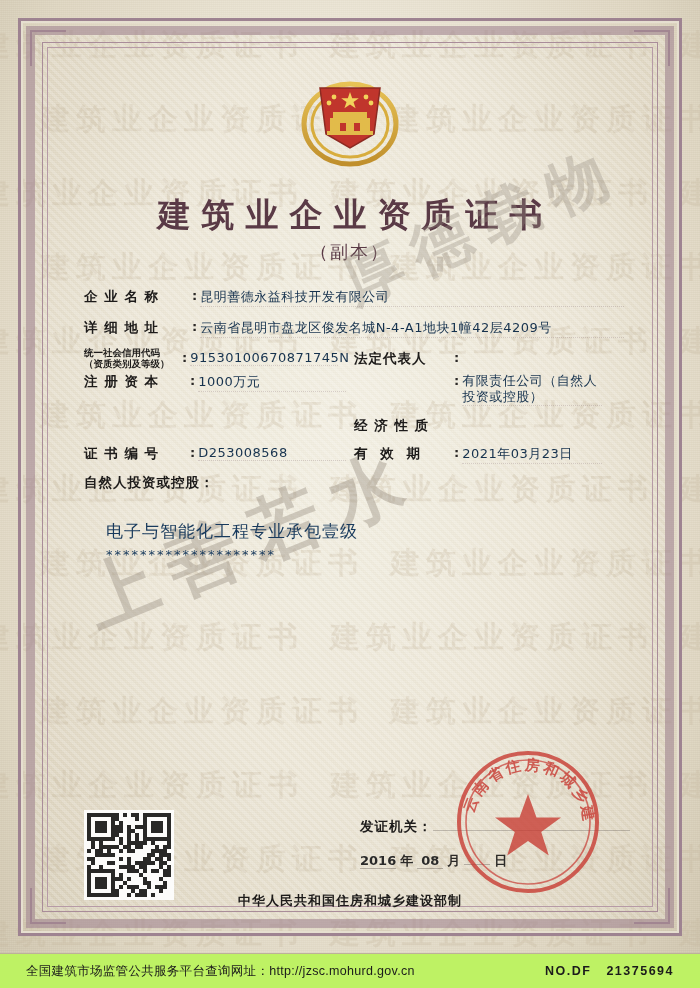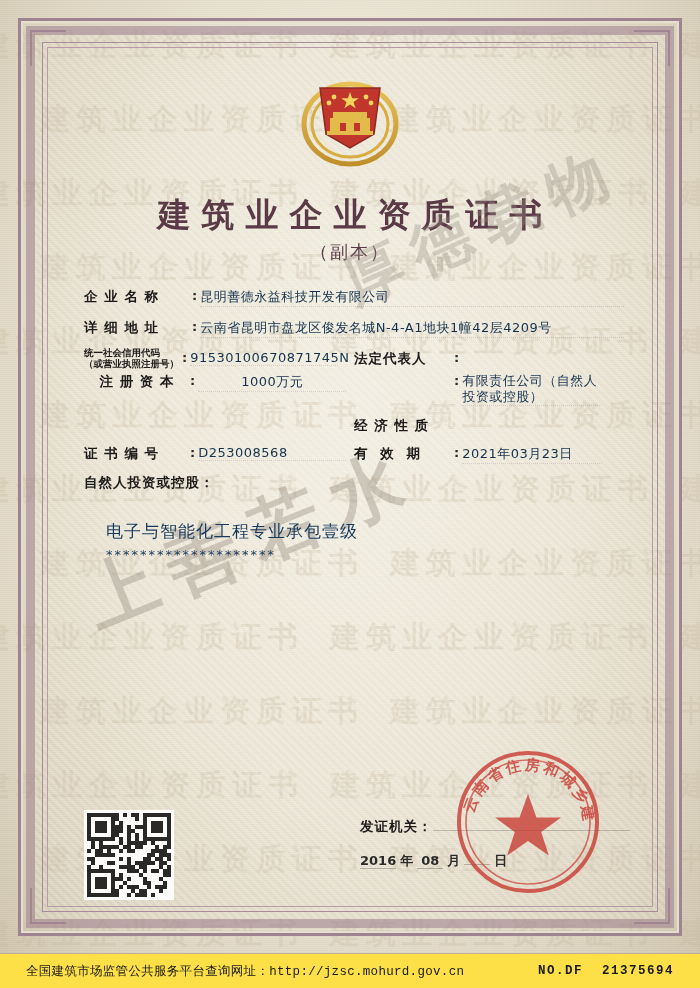--- a/index.html
+++ b/index.html
@@ -299,25 +299,25 @@
 
   
   .bottombar {
     position: absolute;
     left: 0; right: 0; bottom: 0;
     height: 34px;
     display: flex;
     align-items: center;
     justify-content: space-between;
     padding: 0 26px;
-    background: #fde047;
+    background: #bef264;
     border-top: 1px solid #bdb19a;
     font-size: 12.5px;
     color: #1b1b1b;
-    font-family: Liberation Mono, monospace;
+    font-family: Liberation Sans, sans-serif;
     letter-spacing: .3px;
   }
   .bottombar .no { font-weight: 700; letter-spacing: 1.5px; }
 </style>
 </head>
 <body>
 
 <div class="page">
 
   <div class="paper"></div>
@@ -439,33 +439,33 @@
     <div class="row">
       <div class="lbl w-wide">详 细 地 址</div>
       <div class="colon">:</div>
       <div class="val">云南省昆明市盘龙区俊发名城N-4-A1地块1幢42层4209号</div>
     </div>
 
     <div class="two-col" style="margin-bottom:0;">
       <div class="half" style="width:270px;">
         <div class="lbl small">
           <div>统一社会信用代码</div>
-          <div>（或营业执照注册号）</div>
+          <div>（资质类别及等级）</div>
         </div>
         <div class="colon">:</div>
         <div class="val" style="width:148px;flex:none;">91530100670871745N</div>
       </div>
       <div class="half half2">
         <div class="lbl" style="width:100px;">法定代表人</div>
         <div class="colon">:</div>
       </div>
     </div>
 
     <div class="two-col" style="margin-bottom:7px;">
-      <div class="half" style="width:270px;text-align:center;">
+      <div class="half" style="width:270px;">
         <div class="lbl" style="width:106px;">注 册 资 本</div>
         <div class="colon">:</div>
         <div class="val" style="width:148px;flex:none;">1000万元</div>
       </div>
       <div class="half half2">
         <div class="lbl" style="width:100px;margin-top:44px;">经 济 性 质</div>
         <div class="colon">:</div>
         <div class="val" style="width:140px;line-height:1.25;">有限责任公司（自然人投资或控股）</div>
       </div>
     </div>
@@ -956,20 +956,21 @@
       </g>
       <circle cx="76" cy="76" r="62" fill="none" stroke="#c7372f" stroke-width="1.6" opacity="0.8"></circle>
       <polygon points="76,48 84.5,71.5 109,71.5 89.2,86 96.8,109.5 76,95 55.2,109.5 62.8,86 43,71.5 67.5,71.5" fill="#c7372f" opacity="0.9"></polygon>
       <path id="sealArc" d="M 20 80 A 56 56 0 0 1 132 80" fill="none"></path>
       <text font-size="15" fill="#c7372f" font-family="DejaVu Sans, sans-serif" font-weight="bold" opacity="0.92" letter-spacing="3">
         <textPath href="#sealArc" startOffset="7%">云南省住房和城乡建设厅</textPath>
       </text>
     </svg>
   </div>
 
+  <div class="footer-org">中华人民共和国住房和城乡建设部制</div>
 
   <div class="bottombar">
     <div>全国建筑市场监管公共服务平台查询网址：http://jzsc.mohurd.gov.cn</div>
     <div class="no">
       <span>NO.DF</span>
       <span style="margin-left:10px;">21375694</span>
     </div>
   </div>
 
 </div>

